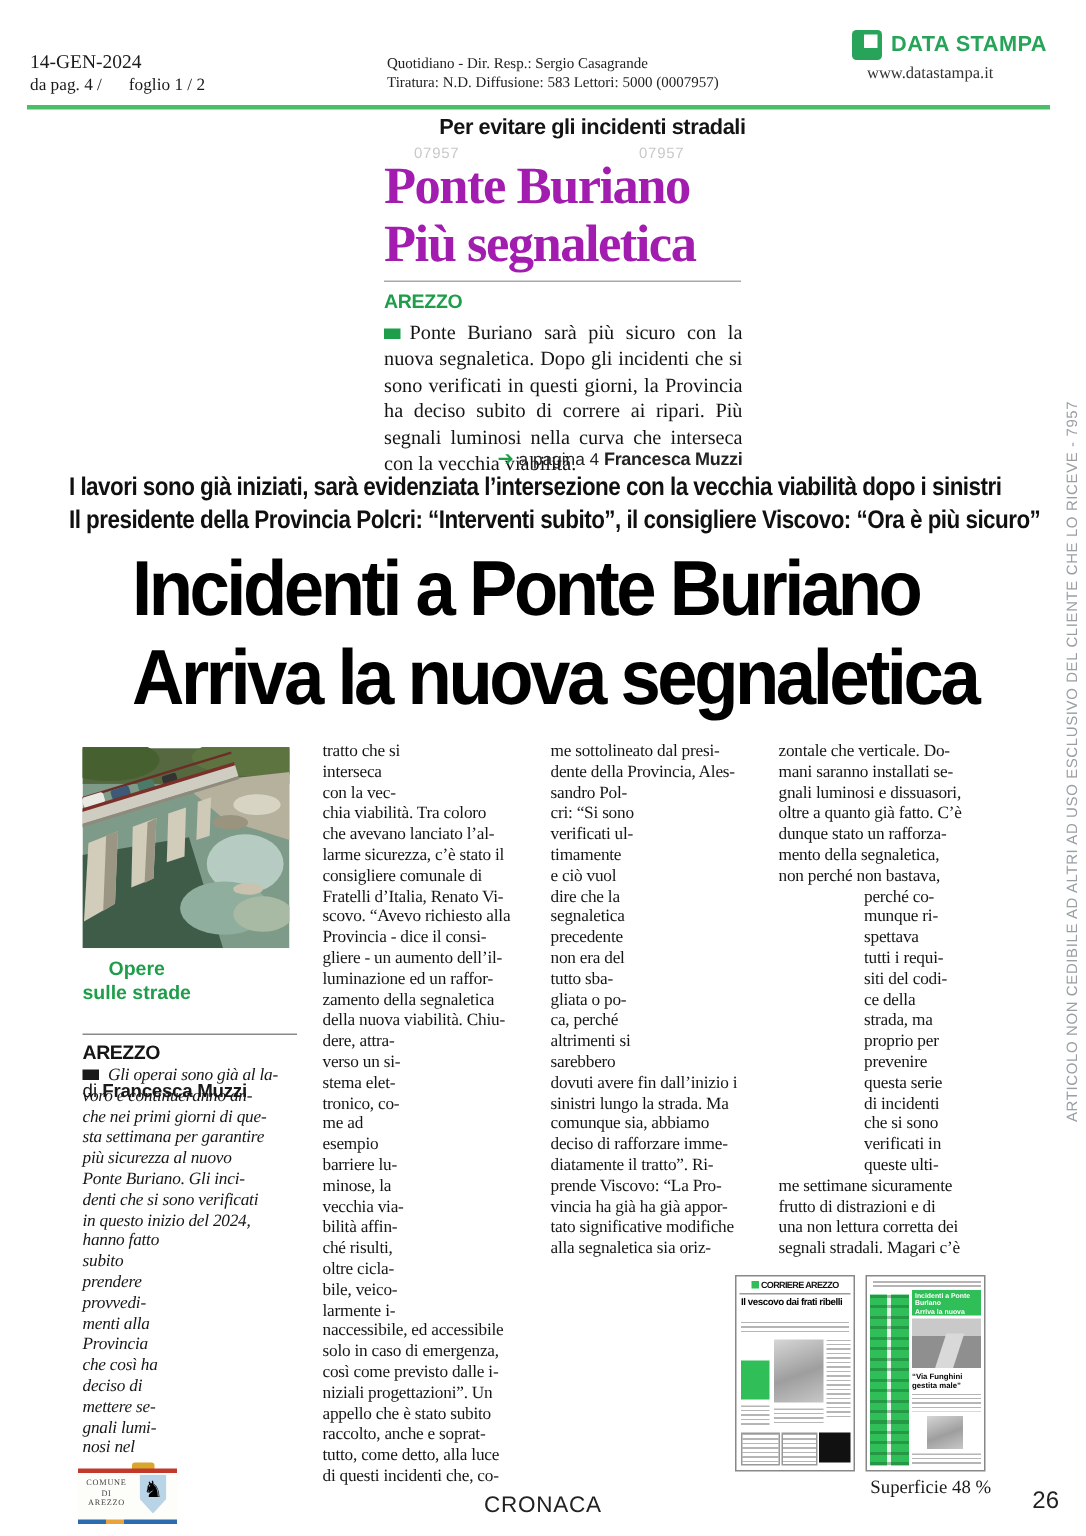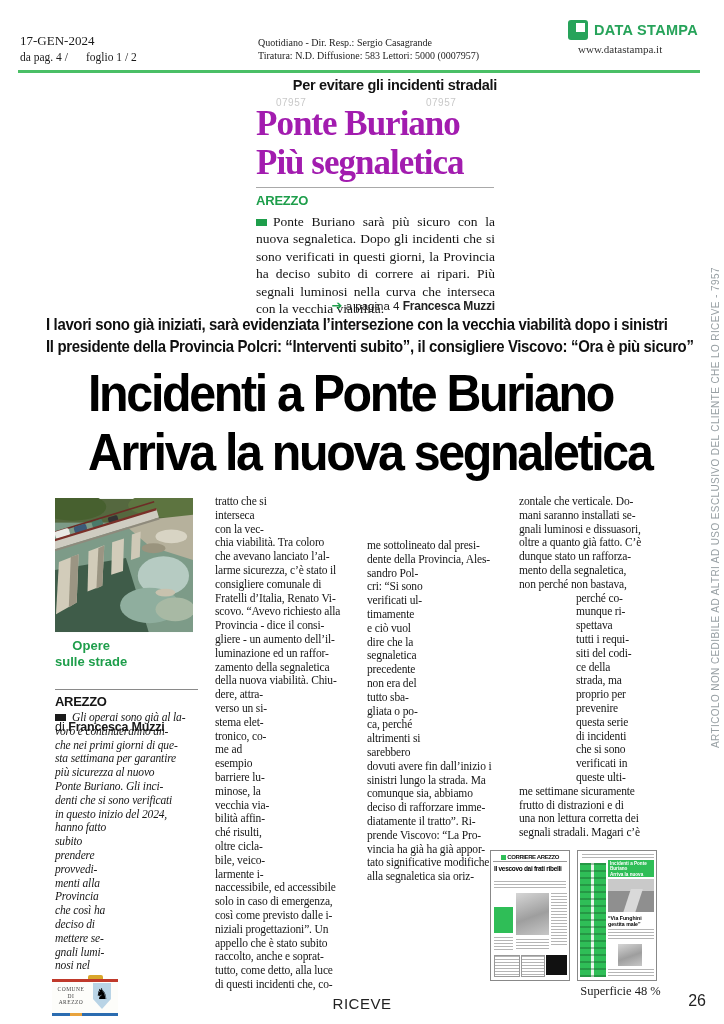--- a/index.html
+++ b/index.html
@@ -56,21 +56,21 @@
   .caption-green{left:55px;top:638px;font-weight:bold;font-size:13px;line-height:16px;color:#1e9e4b;white-space:pre-line;text-align:center;}
   .byline{left:55px;top:672px;font-size:12.5px;color:#1a1a1a;margin-top:48px;}
   .byline .author{font-weight:bold;letter-spacing:-0.2px;}
   .cap-rule{left:55px;top:689px;width:143px;height:1px;background:#8a8a8a;}
   .body-section{left:55px;top:694px;font-weight:bold;font-size:13px;letter-spacing:-0.3px;color:#151515;}
   .col{font-family:"Liberation Serif","DejaVu Serif",serif;font-size:11.5px;line-height:13.8px;
        letter-spacing:-0.15px;color:#161616;}
   .col .txt{white-space:pre-line;}
   .col1{left:55px;top:711px;width:152px;font-style:italic;}
   .col2{left:215px;top:495px;width:152px;}
-  .col3{left:367px;top:495px;width:148px;margin-top:44px;}
+  .col3{left:367px;top:495px;width:148px;}
   .col4{left:519px;top:495px;width:152px;}
   .col4 .mid{margin-left:57px;}
 
   
   .vertical-note{right:3px;top:242px;height:506px;writing-mode:vertical-rl;transform:rotate(180deg);
                  font-size:10px;letter-spacing:0.4px;color:#98a0a4;white-space:nowrap;}
 
   
   .thumbs{left:490px;top:850px;display:flex;gap:7px;}
   .thumb{width:80px;height:131px;background:#fff;border:1px solid #888;position:relative;overflow:hidden;box-sizing:border-box;}
@@ -111,21 +111,21 @@
         background:linear-gradient(90deg,#2b6cb0 0 28%,#e8a33d 28% 46%,#2b6cb0 46% 100%);}
   .footer-section{left:0;top:995px;width:724px;text-align:center;font-size:15px;letter-spacing:0.5px;color:#222;}
   .page-number{right:18px;top:992px;font-size:16px;color:#222;}
 </style>
 </head>
 <body>
 
 <div class="page">
 
   <div class="abs date-block">
-    <div>17-GEN-2024</div>
+    <div>14-GEN-2024</div>
     <div class="date-line2"><span>da pag. 4 /</span><span class="gap"></span><span>foglio 1 / 2</span></div>
   </div>
 
   <div class="abs pub-lines">
     <div>Quotidiano  -  Dir. Resp.:  Sergio Casagrande</div>
     <div>Tiratura: N.D. Diffusione: 583 Lettori: 5000 (0007957)</div>
   </div>
 
   <div class="abs agency">
     <div class="agency-row">
@@ -348,16 +348,16 @@
 
   <div class="abs emblem">
     <div class="crown"></div>
     <div class="bar-top"></div>
     <div class="ename">Comune
 di
 Arezzo</div>
     <div class="shield"><span>♞</span></div>
     <div class="bar-bottom"></div>
   </div>
-  <div class="abs footer-section">RICEVE</div>
+  <div class="abs footer-section">CRONACA</div>
   <div class="abs page-number">26</div>
 
 </div>
 
 </body></html>

